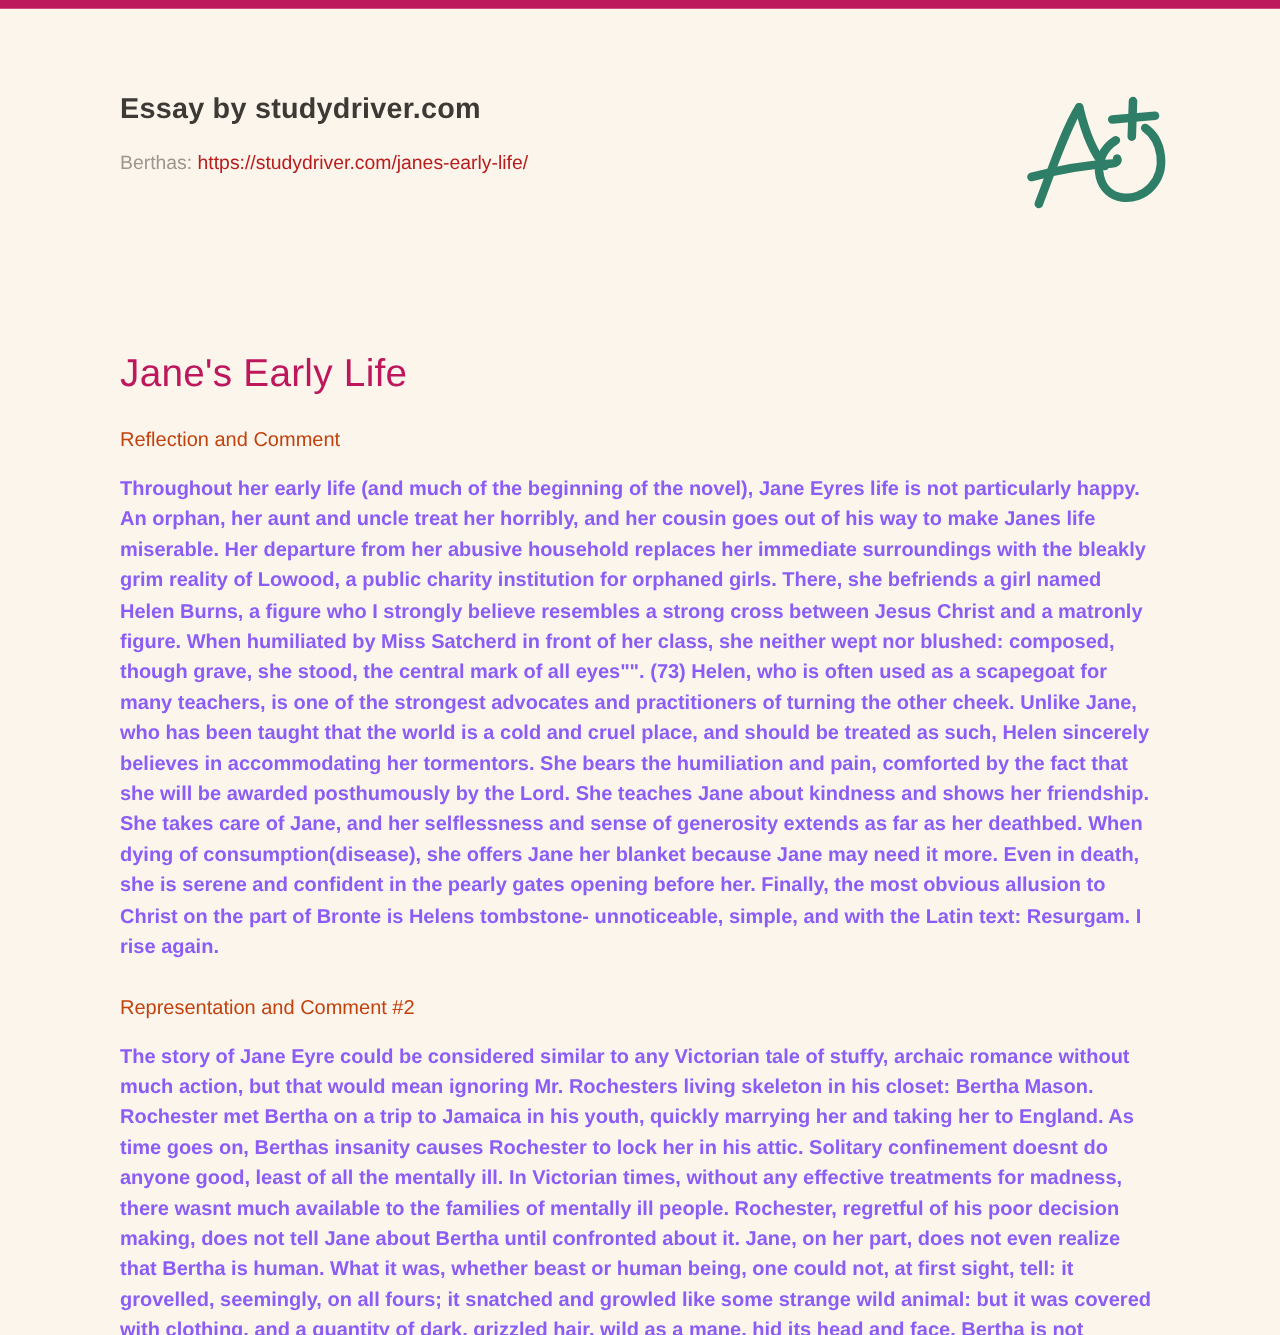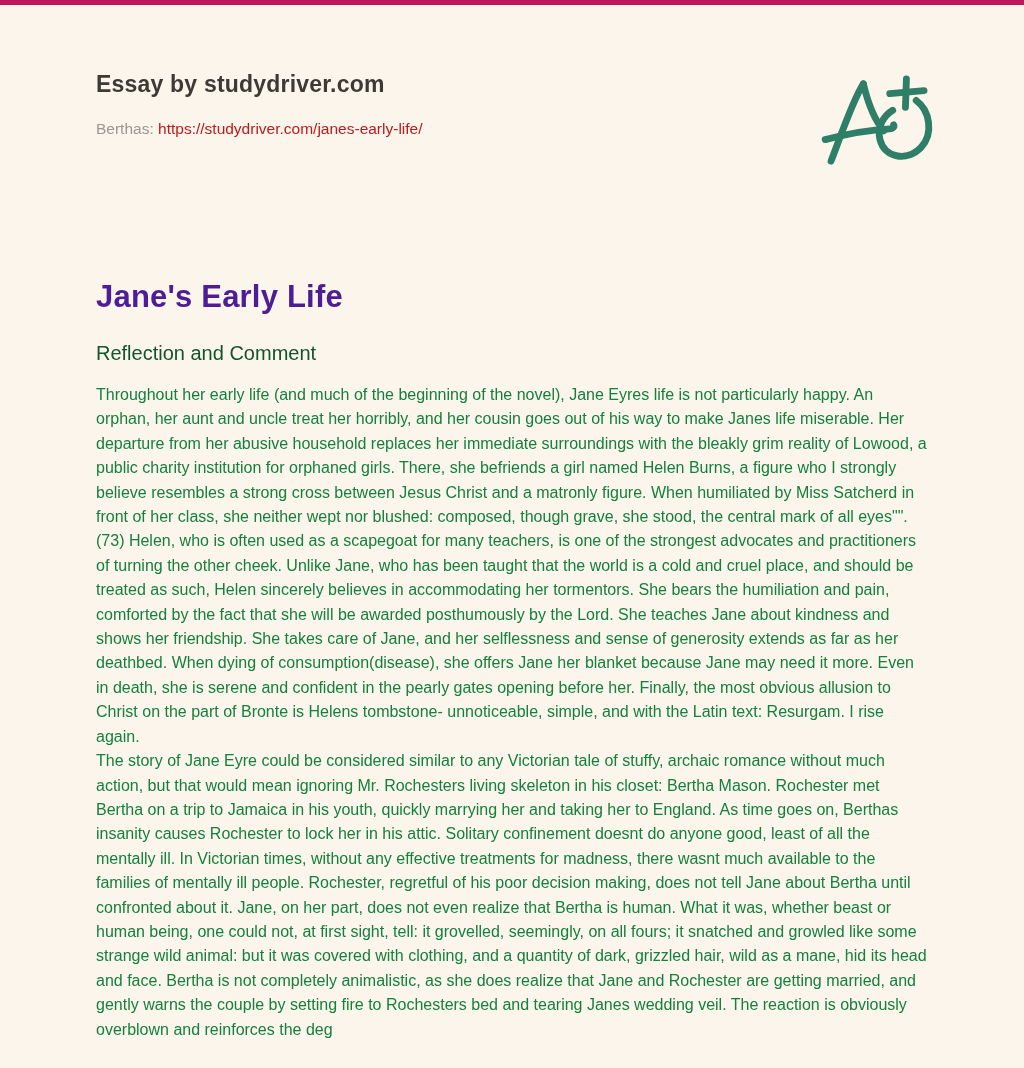--- a/index.html
+++ b/index.html
@@ -7,21 +7,21 @@
     width: 1024px;
     font-family: "Liberation Sans", sans-serif;
   }
   body {
     background: #fbf5ec;
   }
   .page {
     width: 1024px;
     height: 1068px;
     background: #fbf5ec;
-    border-top: 5px solid #be185d;
+    border-top: 7px solid #be185d;
     overflow: hidden;
   }
   .content {
     padding: 0 96px;
   }
   
   .header {
     display: flex;
     justify-content: space-between;
     align-items: flex-start;
@@ -45,37 +45,38 @@
   .logo {
     flex: 0 0 auto;
     margin-top: 4px;
     margin-right: -10px;
   }
   .logo svg { display: block; }
   
   .essay-title {
     margin-top: 112px;
     font-size: 31px;
-    font-weight: bold;
-    color: #4c1d95;
+    font-weight: normal;
+    color: #be185d;
     letter-spacing: 0.2px;
   }
   .section-heading {
     margin-top: 27px;
-    font-size: 20px;
-    color: #14532d;
+    font-size: 16px;
+    color: #c2410c;
   }
   .section-heading + .body-paragraph {
     margin-top: 18px;
   }
   .body-paragraph {
     font-size: 16px;
     line-height: 24.4px;
-    color: #15803d;
+    color: #8b5cf6;
     max-width: 834px;
+    font-weight: bold;
   }
 </style>
 </head>
 <body>
 
 <div class="page">
   <div class="content">
 
     <div class="header">
       <div>
@@ -105,17 +106,18 @@
         </svg>
       </div>
     </div>
 
     <div>
       <div class="essay-title">Jane's Early Life</div>
 
       <div class="section-heading">Reflection and Comment</div>
       <p class="body-paragraph">Throughout her early life (and much of the beginning of the novel), Jane Eyres life is not particularly happy. An orphan, her aunt and uncle treat her horribly, and her cousin goes out of his way to make Janes life miserable. Her departure from her abusive household replaces her immediate surroundings with the bleakly grim reality of Lowood, a public charity institution for orphaned girls. There, she befriends a girl named Helen Burns, a figure who I strongly believe resembles a strong cross between Jesus Christ and a matronly figure. When humiliated by Miss Satcherd in front of her class, she neither wept nor blushed: composed, though grave, she stood, the central mark of all eyes"". (73) Helen, who is often used as a scapegoat for many teachers, is one of the strongest advocates and practitioners of turning the other cheek. Unlike Jane, who has been taught that the world is a cold and cruel place, and should be treated as such, Helen sincerely believes in accommodating her tormentors. She bears the humiliation and pain, comforted by the fact that she will be awarded posthumously by the Lord. She teaches Jane about kindness and shows her friendship. She takes care of Jane, and her selflessness and sense of generosity extends as far as her deathbed. When dying of consumption(disease), she offers Jane her blanket because Jane may need it more. Even in death, she is serene and confident in the pearly gates opening before her. Finally, the most obvious allusion to Christ on the part of Bronte is Helens tombstone- unnoticeable, simple, and with the Latin text: Resurgam. I rise again.</p>
 
+      <div class="section-heading">Representation and Comment #2</div>
       <p class="body-paragraph">The story of Jane Eyre could be considered similar to any Victorian tale of stuffy, archaic romance without much action, but that would mean ignoring Mr. Rochesters living skeleton in his closet: Bertha Mason. Rochester met Bertha on a trip to Jamaica in his youth, quickly marrying her and taking her to England. As time goes on, Berthas insanity causes Rochester to lock her in his attic. Solitary confinement doesnt do anyone good, least of all the mentally ill. In Victorian times, without any effective treatments for madness, there wasnt much available to the families of mentally ill people. Rochester, regretful of his poor decision making, does not tell Jane about Bertha until confronted about it. Jane, on her part, does not even realize that Bertha is human. What it was, whether beast or human being, one could not, at first sight, tell: it grovelled, seemingly, on all fours; it snatched and growled like some strange wild animal: but it was covered with clothing, and a quantity of dark, grizzled hair, wild as a mane, hid its head and face. Bertha is not completely animalistic, as she does realize that Jane and Rochester are getting married, and gently warns the couple by setting fire to Rochesters bed and tearing Janes wedding veil. The reaction is obviously overblown and reinforces the deg</p>
     </div>
 
   </div>
 </div>
 
 </body></html>

